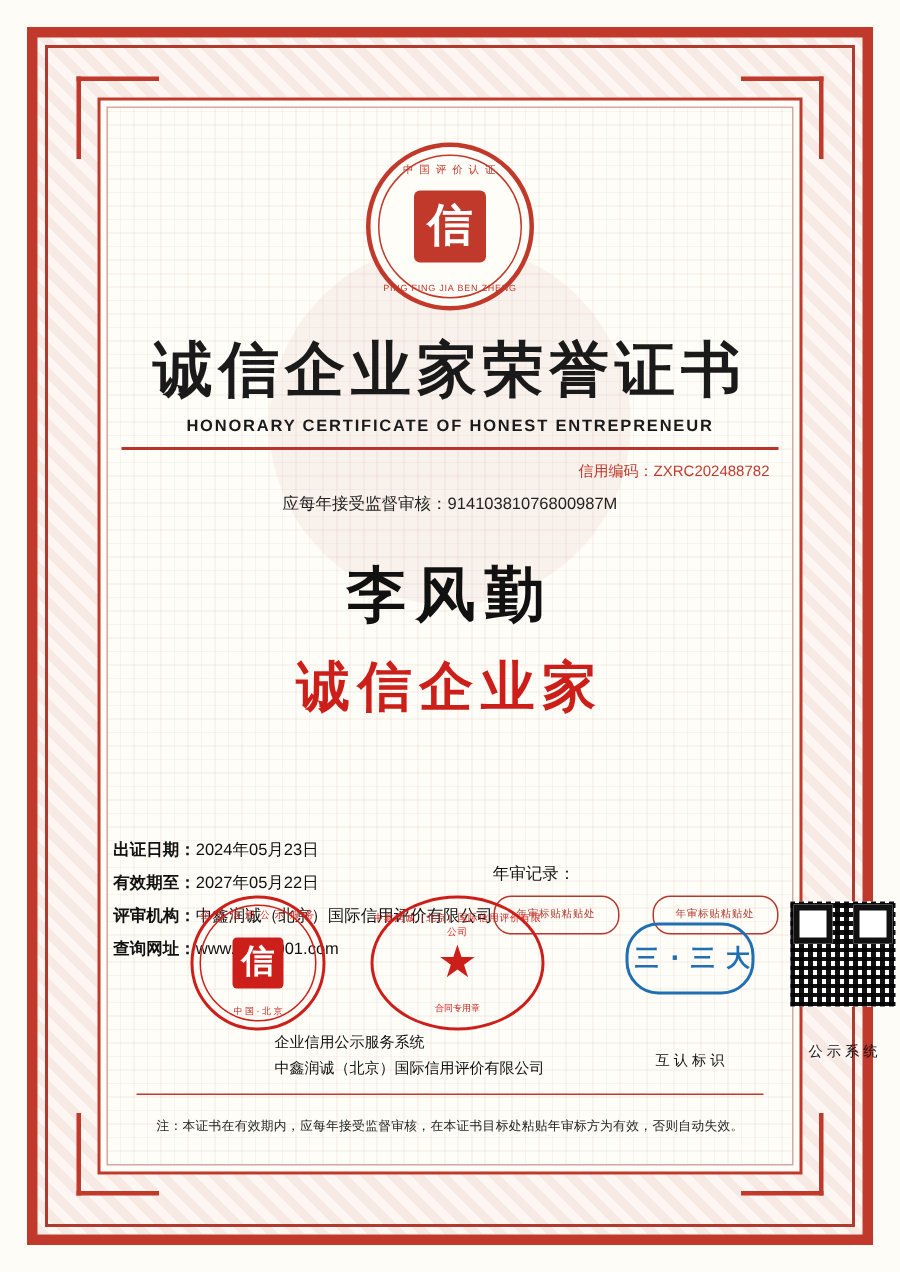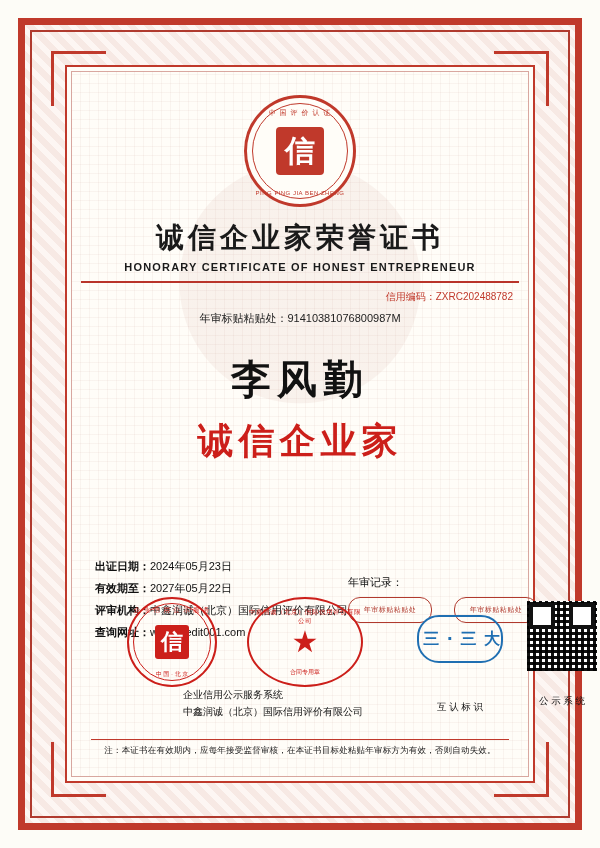--- a/index.html
+++ b/index.html
@@ -101,21 +101,21 @@
     color:#c0392b;
     font-size:7px;
     letter-spacing:1px;
   }
   .seal .arc-top{top:10px;}
   .seal .arc-bottom{bottom:8px;font-size:6px;letter-spacing:.5px;}
 
   .title-cn{
     margin-top:12px;
     text-align:center;
-    font-size:28px;
+    font-size:40px;
     font-weight:bold;
     letter-spacing:4px;
     color:#1a1a1a;
     font-family:"DejaVu Sans","Liberation Sans",sans-serif;
   }
   .title-en{
     margin-top:4px;
     text-align:center;
     font-size:11px;
     letter-spacing:1.2px;
@@ -165,21 +165,21 @@
     color:#cc1f1a;
     letter-spacing:5px;
   }
   
   .details{
     position:absolute;
     left:14px;
     top:478px;
     right:20px;
     display:flex;
-    justify-content:space-between;
+    justify-content:center;
   }
   .details-left div{
     font-size:11px;
     color:#111;
     margin-bottom:7px;
     white-space:nowrap;
   }
   .details-left b{font-weight:bold;}
   .details-right{
     width:215px;
@@ -280,21 +280,21 @@
   .footer-lines{
     position:absolute;
     left:96px;top:92px;width:250px;
   }
   .footer-lines div{font-size:10px;color:#111;margin-top:3px;}
   .note{
     position:absolute;
     left:10px;right:10px;
     bottom:10px;
     border-top:1px solid #c0392b;
-    padding-top:5px;
+    padding-top:15px;
     font-size:8.5px;
     color:#222;
     text-align:center;
     letter-spacing:.2px;
   }
 </style>
 </head>
 <body>
 
 <div class="page">
@@ -317,21 +317,21 @@
 
       <div class="title-cn">诚信企业家荣誉证书</div>
       <div class="title-en">HONORARY CERTIFICATE OF HONEST ENTREPRENEUR</div>
       <div class="rule"></div>
 
       <div class="credit-no">
         <span>信用编码：</span><span>ZXRC202488782</span>
       </div>
 
       <div class="usci">
-        <span>年审标贴粘贴处：</span><span>91410381076800987M</span>
+        <span>应每年接受监督审核：</span><span>91410381076800987M</span>
       </div>
 
       <div class="person">李风勤</div>
       <div class="award">诚信企业家</div>
 
       <div class="details">
         <div class="details-left">
           <div>
             <b>出证日期：</b><span>2024年05月23日</span>
           </div>

